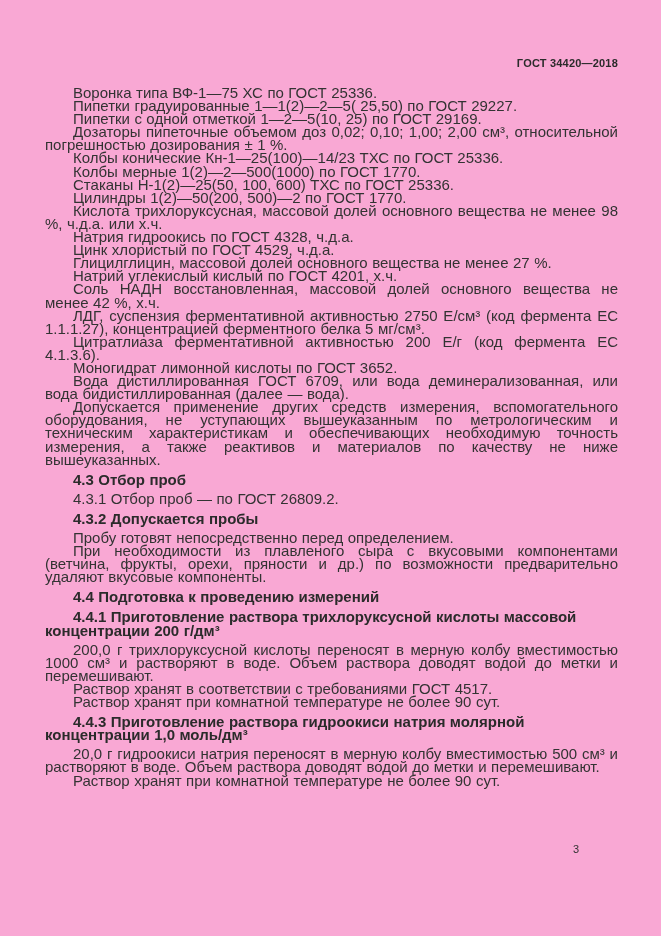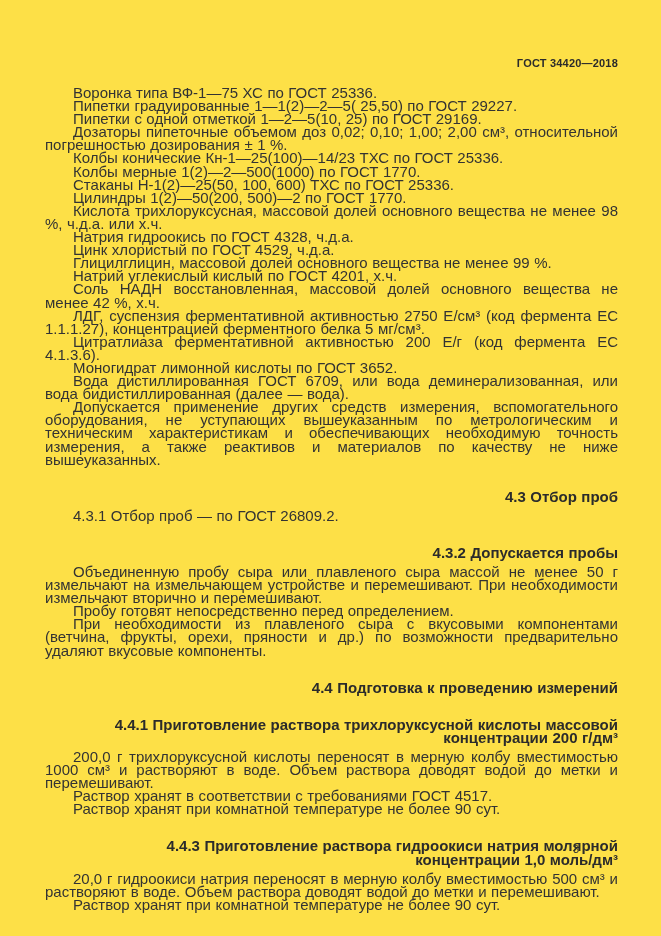--- a/index.html
+++ b/index.html
@@ -4,21 +4,21 @@
 <style>
   html, body {
     margin: 0;
     padding: 0;
     background: #ffffff;
   }
   .page {
     position: relative;
     width: 661px;
     height: 936px;
-    background: #fde047;
+    background: #f9a8d4;
     font-family: "Liberation Sans", "DejaVu Sans", sans-serif;
     color: #333333;
     box-sizing: border-box;
     padding: 57px 43px 0 45px;
     overflow: hidden;
   }
   .doc-header {
     font-size: 11px;
     font-weight: bold;
     text-align: right;
@@ -32,22 +32,22 @@
   .doc-body p {
     margin: 0;
     font-size: 15px;
     line-height: 13.1px;
     text-align: justify;
     text-indent: 28px;
     word-spacing: 0.3px;
   }
   .doc-body p.heading {
     font-weight: bold;
-    text-align: right;
-    margin-top: 24px;
+    text-align: left;
+    margin-top: 7px;
     margin-bottom: 6px;
     color: #2b2b2b;
   }
   .page-number {
     position: absolute;
     top: 843px;
     left: 573px;
     font-size: 11px;
     color: #333333;
   }
@@ -63,32 +63,31 @@
       <p>Пипетки градуированные 1—1(2)—2—5( 25,50) по ГОСТ 29227.</p>
       <p>Пипетки с одной отметкой 1—2—5(10, 25) по ГОСТ 29169.</p>
       <p>Дозаторы пипеточные объемом доз 0,02; 0,10; 1,00; 2,00 см³, относительной погрешностью дозирования ± 1 %.</p>
       <p>Колбы конические Кн-1—25(100)—14/23 ТХС по ГОСТ 25336.</p>
       <p>Колбы мерные 1(2)—2—500(1000) по ГОСТ 1770.</p>
       <p>Стаканы Н-1(2)—25(50, 100, 600) ТХС по ГОСТ 25336.</p>
       <p>Цилиндры 1(2)—50(200, 500)—2 по ГОСТ 1770.</p>
       <p>Кислота трихлоруксусная, массовой долей основного вещества не менее 98 %, ч.д.а. или х.ч.</p>
       <p>Натрия гидроокись по ГОСТ 4328, ч.д.а.</p>
       <p>Цинк хлористый по ГОСТ 4529, ч.д.а.</p>
-      <p>Глицилглицин, массовой долей основного вещества не менее 99 %.</p>
+      <p>Глицилглицин, массовой долей основного вещества не менее 27 %.</p>
       <p>Натрий углекислый кислый по ГОСТ 4201, х.ч.</p>
       <p>Соль НАДН восстановленная, массовой долей основного вещества не менее 42 %, х.ч.</p>
       <p>ЛДГ, суспензия ферментативной активностью 2750 Е/см³ (код фермента ЕС 1.1.1.27), концентрацией ферментного белка 5 мг/см³.</p>
       <p>Цитратлиаза ферментативной активностью 200 Е/г (код фермента ЕС 4.1.3.6).</p>
       <p>Моногидрат лимонной кислоты по ГОСТ 3652.</p>
       <p>Вода дистиллированная ГОСТ 6709, или вода деминерализованная, или вода бидистиллированная (далее — вода).</p>
       <p>Допускается применение других средств измерения, вспомогательного оборудования, не уступающих вышеуказанным по метрологическим и техническим характеристикам и обеспечивающих необходимую точность измерения, а также реактивов и материалов по качеству не ниже вышеуказанных.</p>
       <p class="heading">4.3 Отбор проб</p>
       <p>4.3.1 Отбор проб — по ГОСТ 26809.2.</p>
       <p class="heading">4.3.2 Допускается пробы</p>
-      <p>Объединенную пробу сыра или плавленого сыра массой не менее 50 г измельчают на измельчающем устройстве и перемешивают. При необходимости измельчают вторично и перемешивают.</p>
       <p>Пробу готовят непосредственно перед определением.</p>
       <p>При необходимости из плавленого сыра с вкусовыми компонентами (ветчина, фрукты, орехи, пряности и др.) по возможности предварительно удаляют вкусовые компоненты.</p>
       <p class="heading">4.4 Подготовка к проведению измерений</p>
       <p class="heading">4.4.1 Приготовление раствора трихлоруксусной кислоты массовой концентрации 200 г/дм³</p>
       <p>200,0 г трихлоруксусной кислоты переносят в мерную колбу вместимостью 1000 см³ и растворяют в воде. Объем раствора доводят водой до метки и перемешивают.</p>
       <p>Раствор хранят в соответствии с требованиями ГОСТ 4517.</p>
       <p>Раствор хранят при комнатной температуре не более 90 сут.</p>
       <p class="heading">4.4.3 Приготовление раствора гидроокиси натрия молярной концентрации 1,0 моль/дм³</p>
       <p>20,0 г гидроокиси натрия переносят в мерную колбу вместимостью 500 см³ и растворяют в воде. Объем раствора доводят водой до метки и перемешивают.</p>
       <p>Раствор хранят при комнатной температуре не более 90 сут.</p>

